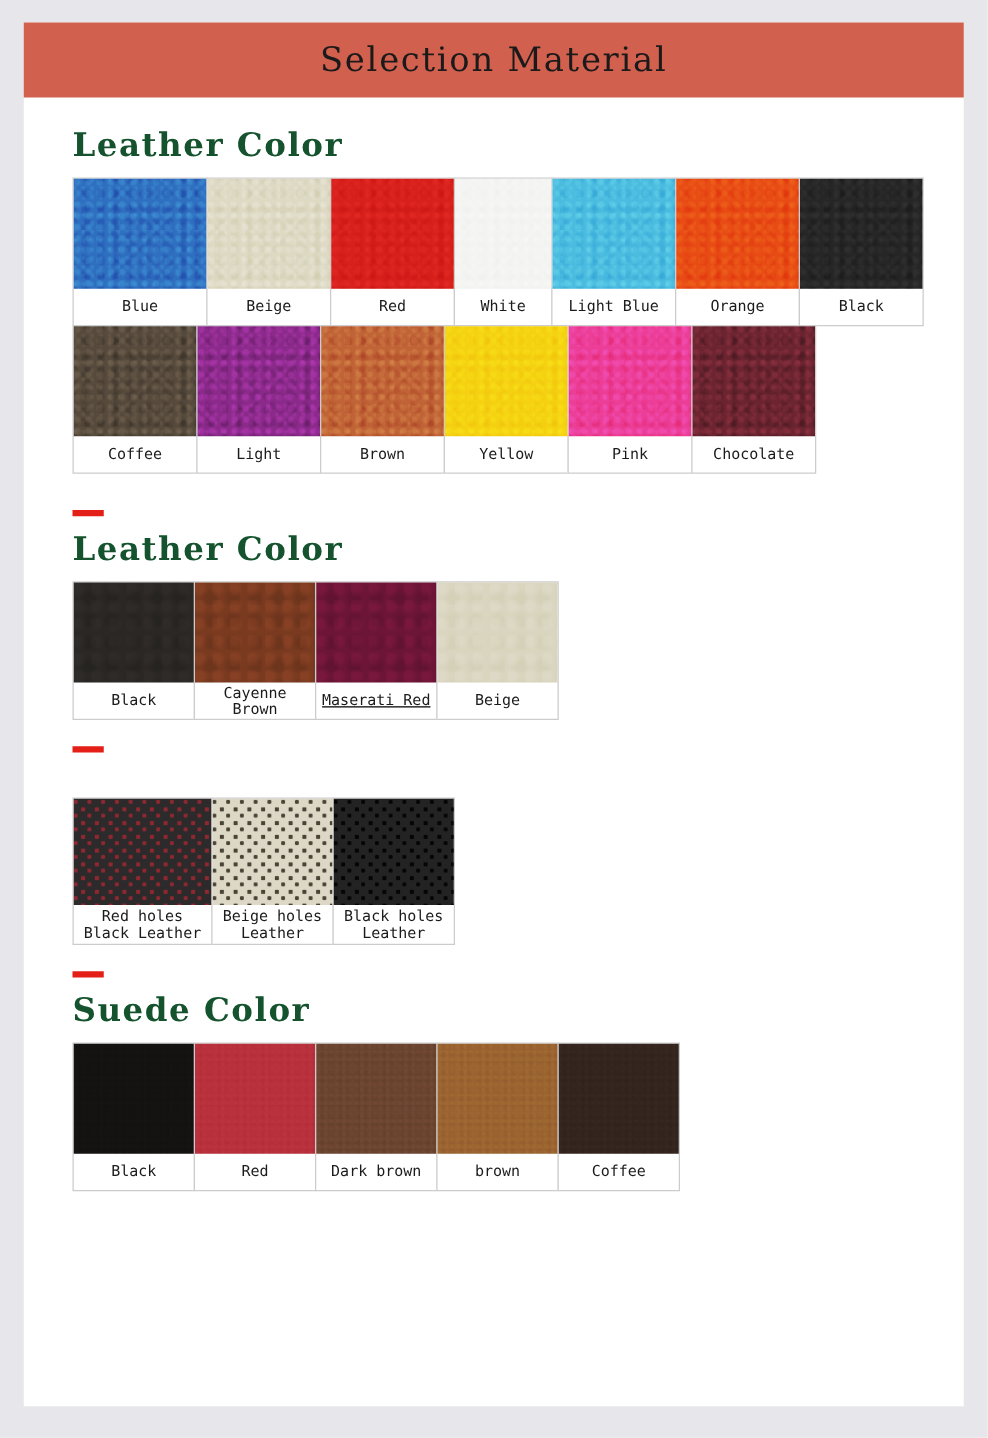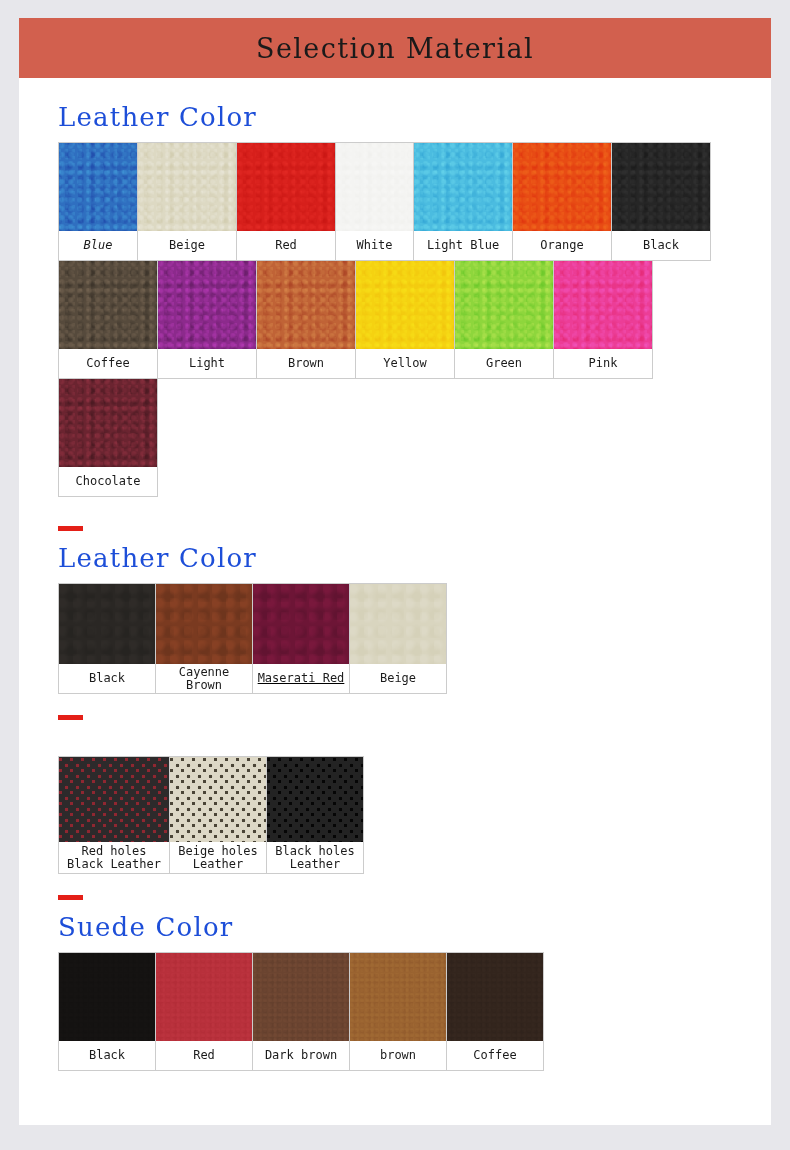--- a/index.html
+++ b/index.html
@@ -38,26 +38,27 @@
     font-family: "DejaVu Serif", "Liberation Serif", serif;
     font-weight: 400;
   }
 
   
   .section {
     padding: 0 0 0 39px;
   }
   .heading {
     font-size: 26px;
-    color: #1d4ed8;
+    color: #14532d;
     letter-spacing: 1.2px;
     font-family: "DejaVu Serif", "Liberation Serif", serif;
     margin: 0;
     padding: 0;
     line-height: 34px;
+    font-weight: bold;
   }
   .red-dash {
     width: 25px;
     height: 5px;
     background: #e41f17;
     margin: 0;
   }
 
   
   .grid {
@@ -163,21 +164,21 @@
   <div class="banner">
     <div class="banner-title">Selection Material</div>
   </div>
 
   <div class="gap-a"></div>
 
   <div class="section">
     <div class="heading">Leather Color</div>
     <div class="gap-e"></div>
     <div class="grid" id="grid0">
-        <div class="cell" style="width: 80px; font-style: italic;">
+        <div class="cell" style="width: 108px;">
           <div class="swatch grain" style="height: 88px; background: rgb(47, 111, 192);"></div>
           <div class="label">Blue</div>
         </div>
         <div class="cell" style="width: 100px;">
           <div class="swatch grain" style="height: 88px; background: rgb(221, 217, 195);"></div>
           <div class="label">Beige</div>
         </div>
         <div class="cell" style="width: 100px;">
           <div class="swatch grain" style="height: 88px; background: rgb(215, 31, 27);"></div>
           <div class="label">Red</div>
@@ -206,24 +207,20 @@
           <div class="swatch grain" style="height: 88px; background: rgb(140, 42, 140);"></div>
           <div class="label">Light</div>
         </div>
         <div class="cell" style="width: 100px;">
           <div class="swatch grain" style="height: 88px; background: rgb(192, 99, 54);"></div>
           <div class="label">Brown</div>
         </div>
         <div class="cell" style="width: 100px;">
           <div class="swatch grain" style="height: 88px; background: rgb(245, 210, 17);"></div>
           <div class="label">Yellow</div>
-        </div>
-        <div class="cell" style="width: 100px;">
-          <div class="swatch grain" style="height: 88px; background: rgb(142, 214, 60);"></div>
-          <div class="label">Green</div>
         </div>
         <div class="cell" style="width: 100px;">
           <div class="swatch grain" style="height: 88px; background: rgb(236, 61, 151);"></div>
           <div class="label">Pink</div>
         </div>
         <div class="cell" style="width: 100px;">
           <div class="swatch grain" style="height: 88px; background: rgb(107, 36, 48);"></div>
           <div class="label">Chocolate</div>
         </div>
       </div>

